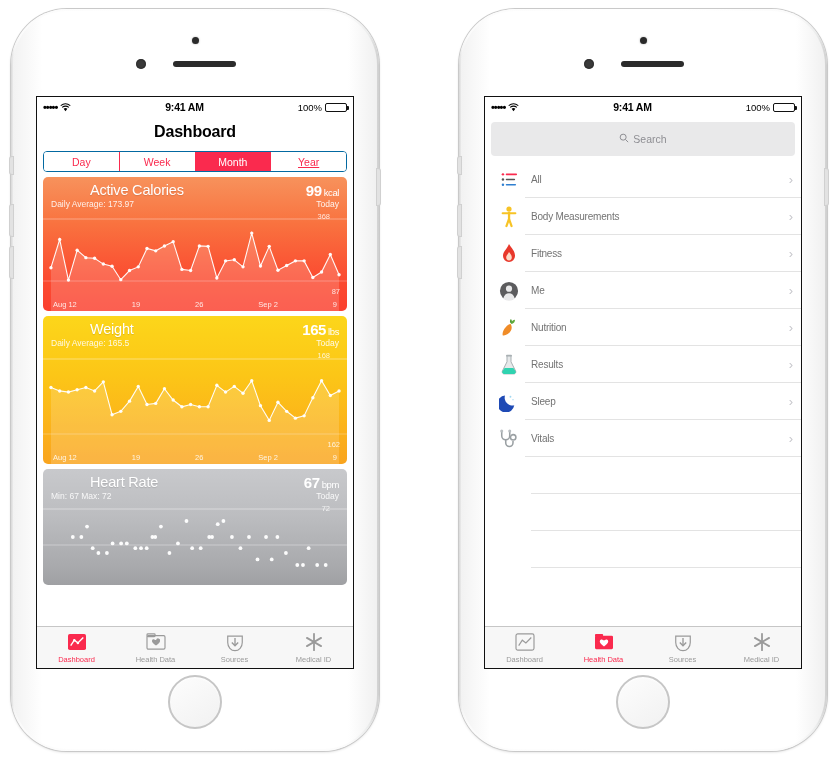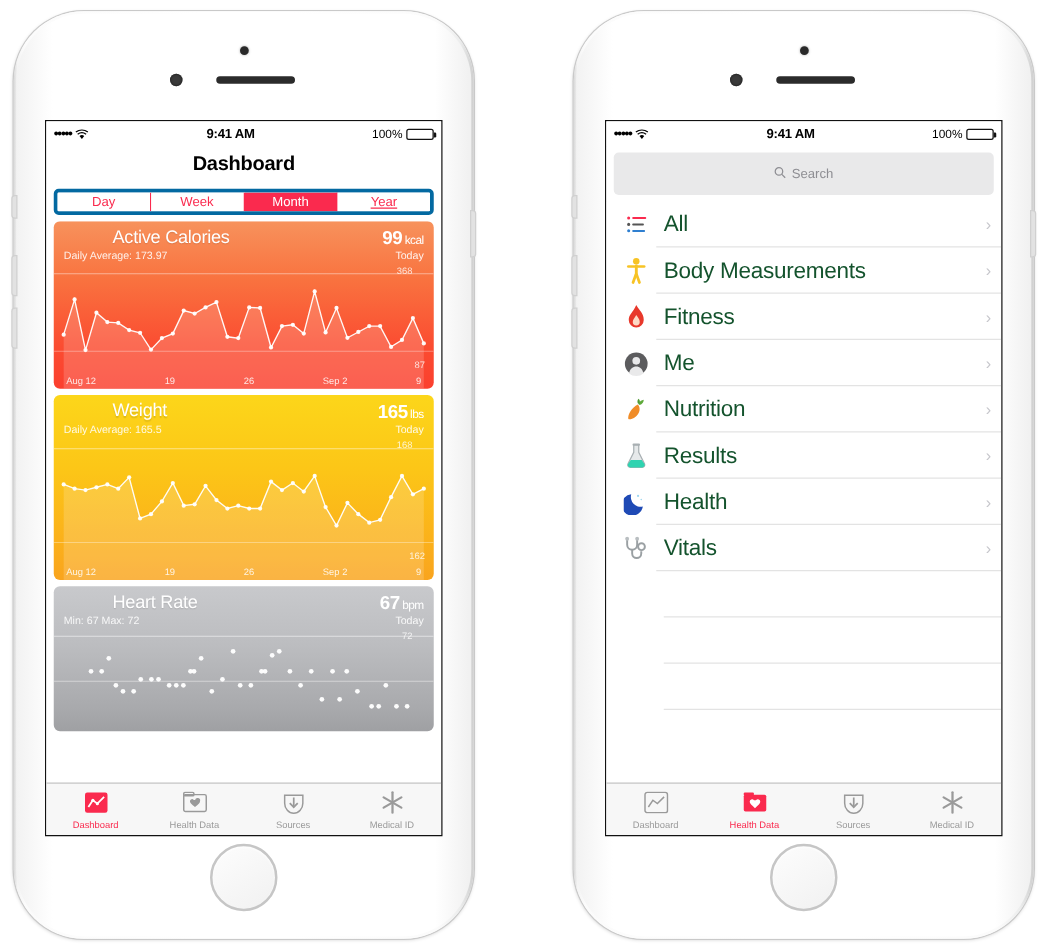--- a/index.html
+++ b/index.html
@@ -88,21 +88,21 @@
              background:#111; border-radius: 0 1px 1px 0;}
   .battery-fill { height: 100%; background: #111; border-radius: 1px; }
 
   
   .navbar { flex: 0 0 30px; display: flex; align-items: center; justify-content: center;
             background: #fff; }
   .navbar .title { font-size: 16px; font-weight: bold; color: #000; letter-spacing: -.2px;}
 
   
   .seg-wrap { padding: 4px 6px 5px 6px; background: #fff; }
-  .segmented { display: flex; border: 3px solid #0369a1; border-radius: 4px; overflow: hidden;
+  .segmented { display: flex; border: 1px solid #0369a1; border-radius: 4px; overflow: hidden;
                height: 21px; }
   .seg { flex: 1; display: flex; align-items: center; justify-content: center;
          font-size: 10.5px; color: #fa2a4e; background: #fff;
          border-right: 1px solid #fa2a4e; }
   .seg:last-child { border-right: none; text-decoration: underline; }
   .seg.active { background: #fa2a4e; color: #fff; }
 
   
   .cards { flex: 1 1 auto; display: flex; flex-direction: column; gap: 5px;
            padding: 0 6px; overflow: hidden; background: #fff; }
@@ -144,21 +144,21 @@
   
   .searchbar-wrap { padding: 5px 6px; background: #fff; }
   .searchbar { height: 34px; background: #e9e9ea; border-radius: 4px;
                display: flex; align-items: center; justify-content: center; gap: 4px;
                color: #8e8e93; font-size: 10.5px; }
   .list { flex: 1 1 auto; background: #fff; overflow: hidden; }
   .list-item { height: 37px; display: flex; align-items: center; padding-left: 8px;
                position: relative; }
   .list-item .li-ico { width: 32px; display: flex; align-items: center; justify-content: center;
                        flex: 0 0 32px; }
-  .li-label { flex: 1; font-size: 18px; color: #14532d; padding-left: 6px;
+  .li-label { flex: 1; font-size: 10px; color: #737373; padding-left: 6px;
               border-bottom: 1px solid #e3e3e3; height: 100%;
               display: flex; align-items: center; letter-spacing: -.2px; }
   .chev { position: absolute; right: 8px; color: #c7c7cc; font-size: 13px; line-height: 1; }
   .list-filler { border-bottom: 1px solid #e3e3e3; height: 37px; margin-left: 46px; }
 </style>
 </head>
 <body>
 
 <div class="stage">
 
@@ -568,21 +568,21 @@
         </div>
 
         <div class="list-item">
           <span class="li-ico">
             <svg width="20" height="20" viewBox="0 0 22 22">
                 <path d="M16.8 14.6 A8.6 8.6 0 0 1 6.6 3.8 A9.4 9.4 0 1 0 16.8 14.6 Z" fill="#1f4ab5"></path>
                 <circle cx="12.6" cy="5.2" r="1" fill="#9fd7f0"></circle>
                 <circle cx="15.4" cy="8.4" r=".7" fill="#9fd7f0"></circle>
               </svg>
           </span>
-          <span class="li-label">Health</span>
+          <span class="li-label">Sleep</span>
           <span class="chev">›</span>
         </div>
 
         <div class="list-item">
           <span class="li-ico">
             <svg width="22" height="20" viewBox="0 0 24 22">
                 <path d="M4 2.5 v5 a4.4 4.4 0 0 0 8.8 0 v-5" fill="none" stroke="#9aa0a3" stroke-width="1.7"></path>
                 <circle cx="4" cy="2.2" r="1.7" fill="#b9bec1"></circle>
                 <circle cx="12.8" cy="2.2" r="1.7" fill="#b9bec1"></circle>
                 <path d="M8.4 12 v3.2 a4 4 0 0 0 8 0 v-2" fill="none" stroke="#9aa0a3" stroke-width="1.7"></path>

